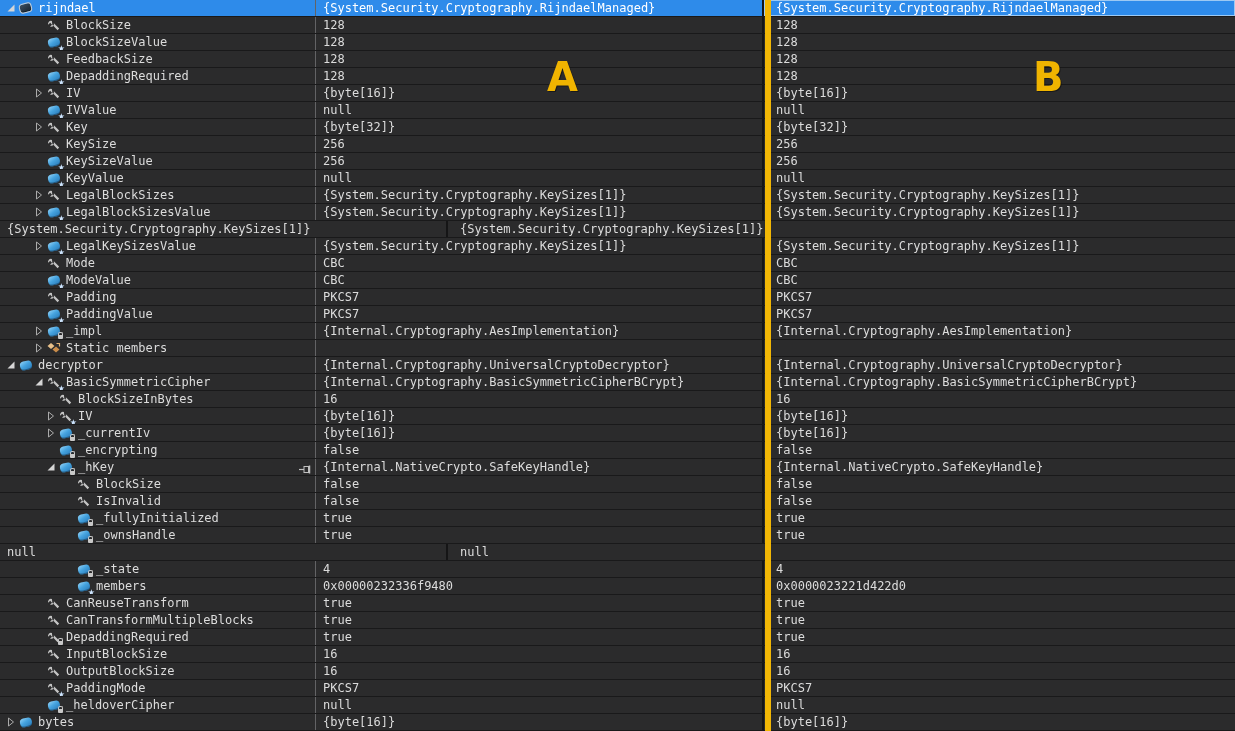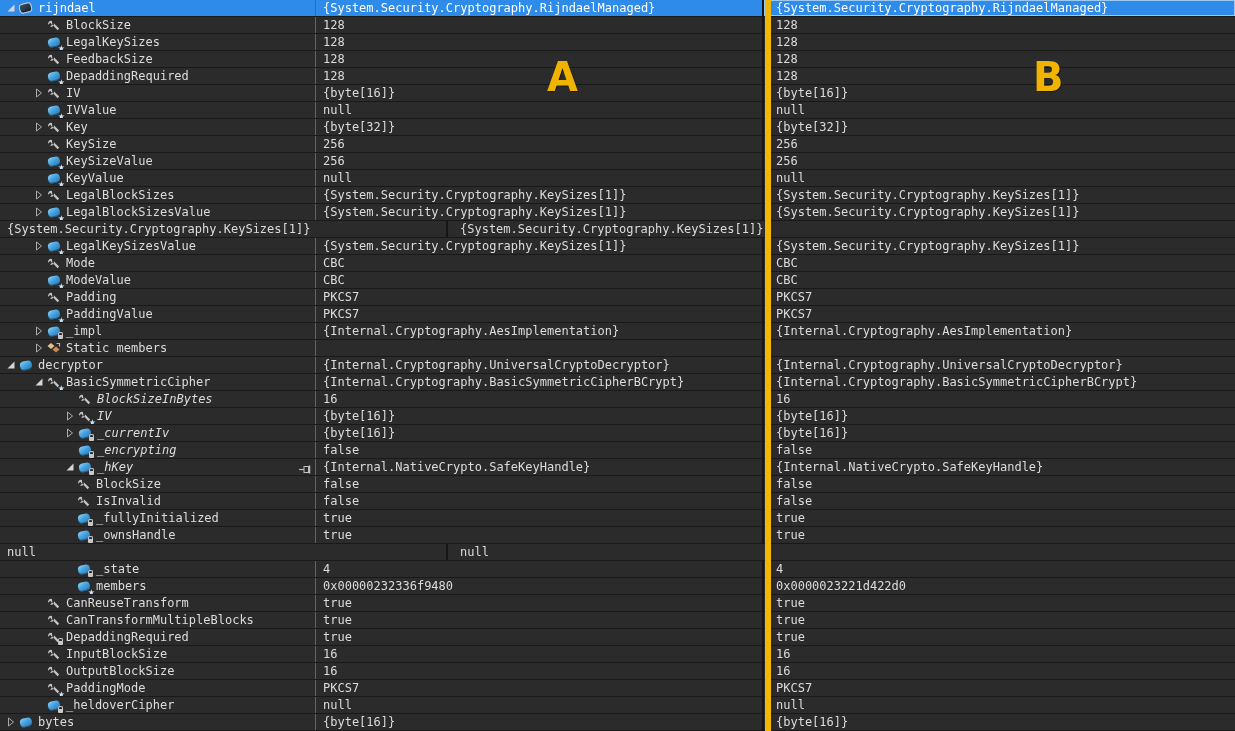--- a/index.html
+++ b/index.html
@@ -30,21 +30,21 @@
   .cell-a{width:448px;flex:none;border-right:2px solid #151516;padding-left:7px;}
   .cell-b{flex:1;padding-left:12px;}
   .row.sel .cell-name,
   .row.sel .cell-a,
   .row.sel .cell-b{background:#2E8BEA;color:#FFFFFF;}
   .row.sel .cell-b{box-shadow:inset 0 0 0 1px #9CC9F3;}
 
   
   .lvl0 .cell-name{padding-left:4px;}
   .lvl1 .cell-name{padding-left:32px;}
-  .lvl2 .cell-name{padding-left:63px;font-style:italic;}
+  .lvl2 .cell-name{padding-left:44px;}
   .lvl3 .cell-name{padding-left:62px;}
 
   .expander{
     width:14px;height:12px;flex:none;
     display:flex;align-items:center;justify-content:center;
   }
   .expander svg{display:block;}
 
   .icon{position:relative;width:15px;height:12px;flex:none;margin-right:5px;display:flex;align-items:center;justify-content:center;}
   .icon svg{display:block;overflow:visible;}
@@ -131,21 +131,21 @@
           <span>128</span>
         </div>
   </div>
       <div class="row lvl1">
     <div class="cell cell-name">
       <span class="expander"></span>
       <span class="icon">
             <span class="puck"></span>
             <span class="badge-star">★</span>
           </span>
-      <span class="name-text">LegalKeySizes</span>
+      <span class="name-text">BlockSizeValue</span>
       <span class="pin-slot"></span>
     </div>
     <div class="cell cell-a">
           <span>128</span>
         </div>
     <div class="cell cell-b">
           <span>128</span>
         </div>
   </div>
       <div class="row lvl1">

